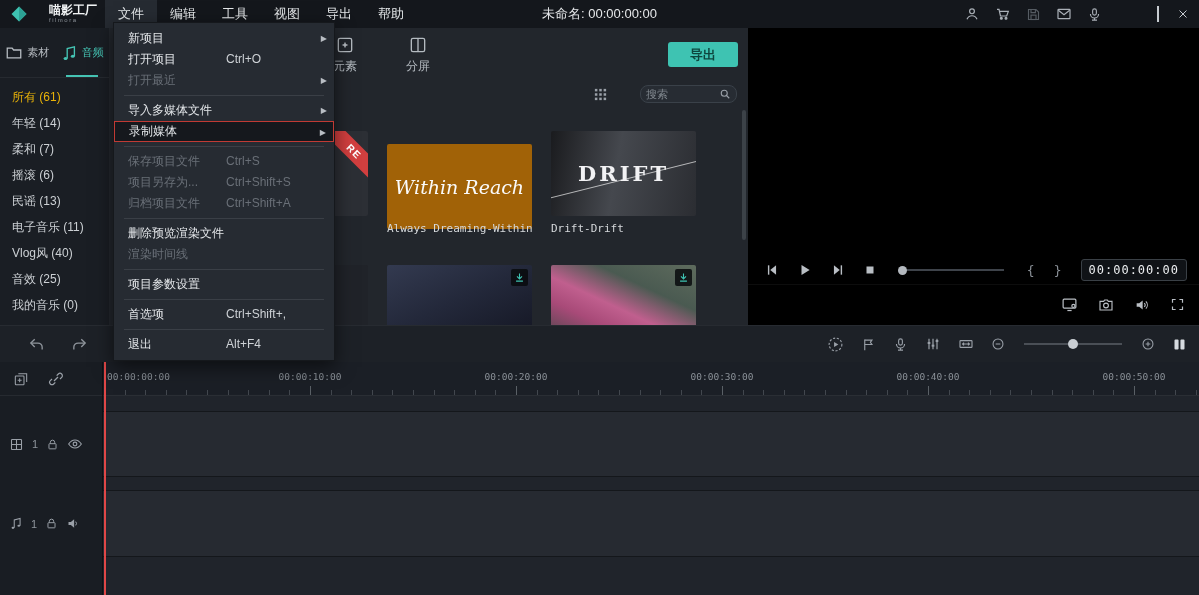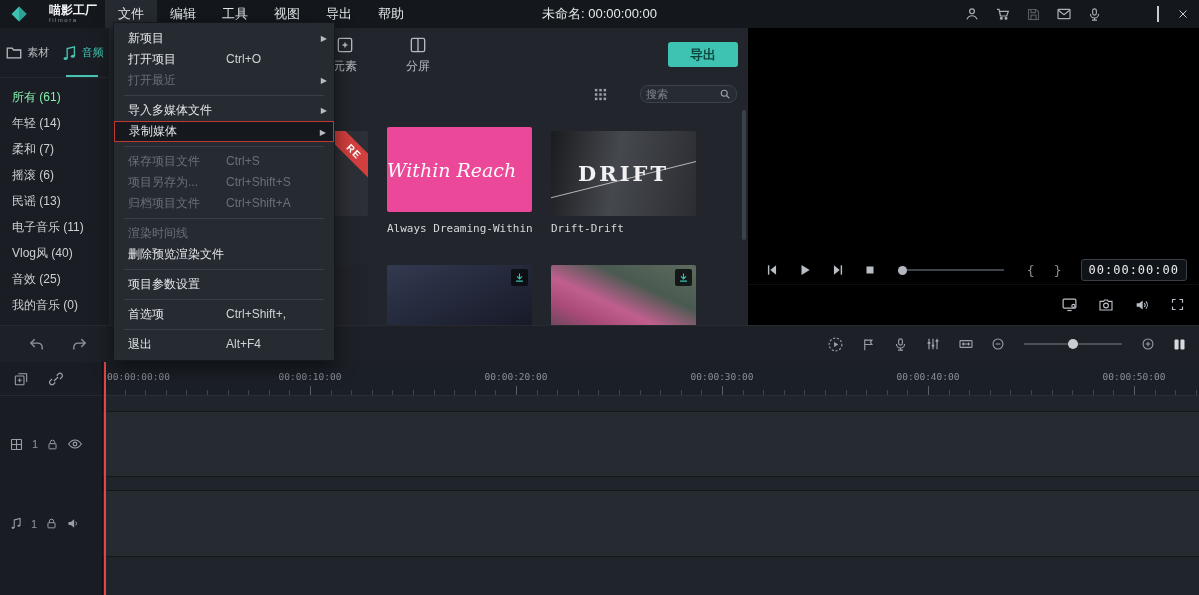--- a/index.html
+++ b/index.html
@@ -27,38 +27,38 @@
 
 .main{position:absolute;top:28px;left:0;width:1199px;height:297px;display:flex}
 .sidebar{width:110px;background:#1a1e24;border-right:1px solid #23272d;flex:none}
 .side-tabs{height:50px;display:flex;border-bottom:1px solid #262a30}
 .side-tab{flex:1;display:flex;flex-direction:row;align-items:center;justify-content:center;gap:4px;color:#b8bdc3;position:relative}
 .side-tab .lbl{font-size:11px}
 .side-tab.active{color:#45c4b4}
 .side-tab.active::after{content:"";position:absolute;bottom:0;left:11px;right:11px;height:2px;background:#45c4b4}
 .cat-list{padding-top:6px}
 .cat-item{height:26px;line-height:26px;padding-left:12px;font-size:12px;color:#ccd0d4;white-space:nowrap}
-.cat-item.active{color:#86efac}
+.cat-item.active{color:#eab308}
 
 .media{flex:1;background:#22262c;position:relative;overflow:hidden}
 .tool-tab{position:absolute;top:7px;width:48px;display:flex;flex-direction:column;align-items:center;gap:3px;color:#b4bac0}
 .tool-tab .lbl{font-size:12px}
 .tt-element{left:211px}
 .tt-split{left:284px}
 .export-btn{position:absolute;top:14px;left:558px;width:70px;height:25px;background:#3ec3b2;border:0;border-radius:3px;
   color:#0d453d;font-weight:bold;font-size:13px;display:flex;align-items:center;justify-content:center;font-family:inherit}
 .grid-btn{position:absolute;left:483px;top:59px;color:#9aa0a8}
 .search-box{position:absolute;left:530px;top:57px;width:97px;height:18px;background:#272c33;border:1px solid #3a4149;border-radius:8px;
   display:flex;align-items:center;padding:0 5px;gap:4px}
 .search-box input{flex:1;min-width:0;background:transparent;border:0;outline:0;color:#c8ccd0;font-size:11px;font-family:inherit}
 .search-box input::placeholder{color:#838a91}
 .search-box .sic{color:#9aa0a8;flex:none}
 .thumb{position:absolute;width:145px;height:85px;overflow:hidden;border-radius:2px}
 .t1{left:113px;top:103px;background:#2c2f35}
-.t2{left:277px;top:99px;background:#ec4899;display:flex;align-items:center;justify-content:flex-start}
+.t2{left:277px;top:116px;background:#a16207;display:flex;align-items:center;justify-content:center}
 .t3{left:441px;top:103px;background:linear-gradient(100deg,#1a1b1e 0%,#45484e 45%,#2b2d32 100%);display:flex;align-items:center;justify-content:center}
 .t4{left:113px;top:237px;background:#202329}
 .t5{left:277px;top:237px;background:linear-gradient(155deg,#333a50 0%,#23283a 45%,#121420 100%)}
 .t6{left:441px;top:237px;background:linear-gradient(205deg,#5e6b5d 0%,#4a5a51 30%,#c05f8e 52%,#a84a78 68%,#35443e 100%)}
 .ribbon{position:absolute;top:12px;right:-18px;transform:rotate(45deg);background:#d23f3f;color:#fff;
   font-weight:bold;font-size:10px;padding:3px 24px;letter-spacing:1px}
 .script-title{font-family:"DejaVu Serif",serif;font-style:italic;font-size:19px;color:#fafafa}
 .drift-title{font-family:"DejaVu Serif",serif;font-weight:bold;font-size:21px;letter-spacing:3px;color:#f2f2f4;position:relative;z-index:1}
 .t3::after{content:"";position:absolute;left:-12px;top:48px;width:170px;height:1px;background:rgba(255,255,255,.65);transform:rotate(-14deg)}
 .caption{position:absolute;top:194px;font-family:"DejaVu Sans Mono",monospace;font-size:11px;color:#d6d9dc;white-space:nowrap}
@@ -510,21 +510,21 @@
   <div class="mi"><span>打开项目</span><span class="sc">Ctrl+O</span></div>
   <div class="mi disabled"><span>打开最近</span><span class="arrow">▶</span></div>
   <div class="msep"></div>
   <div class="mi"><span>导入多媒体文件</span><span class="arrow">▶</span></div>
   <div class="mi hl"><span>录制媒体</span><span class="arrow">▶</span></div>
   <div class="msep"></div>
   <div class="mi disabled"><span>保存项目文件</span><span class="sc">Ctrl+S</span></div>
   <div class="mi disabled"><span>项目另存为...</span><span class="sc">Ctrl+Shift+S</span></div>
   <div class="mi disabled"><span>归档项目文件</span><span class="sc">Ctrl+Shift+A</span></div>
   <div class="msep"></div>
+  <div class="mi"><span>删除预览渲染文件</span></div>
   <div class="mi disabled"><span>渲染时间线</span></div>
-  <div class="mi"><span>删除预览渲染文件</span></div>
   <div class="msep"></div>
   <div class="mi"><span>项目参数设置</span></div>
   <div class="msep"></div>
   <div class="mi"><span>首选项</span><span class="sc">Ctrl+Shift+,</span></div>
   <div class="msep"></div>
   <div class="mi"><span>退出</span><span class="sc">Alt+F4</span></div>
 </div>
 
 </body></html>

